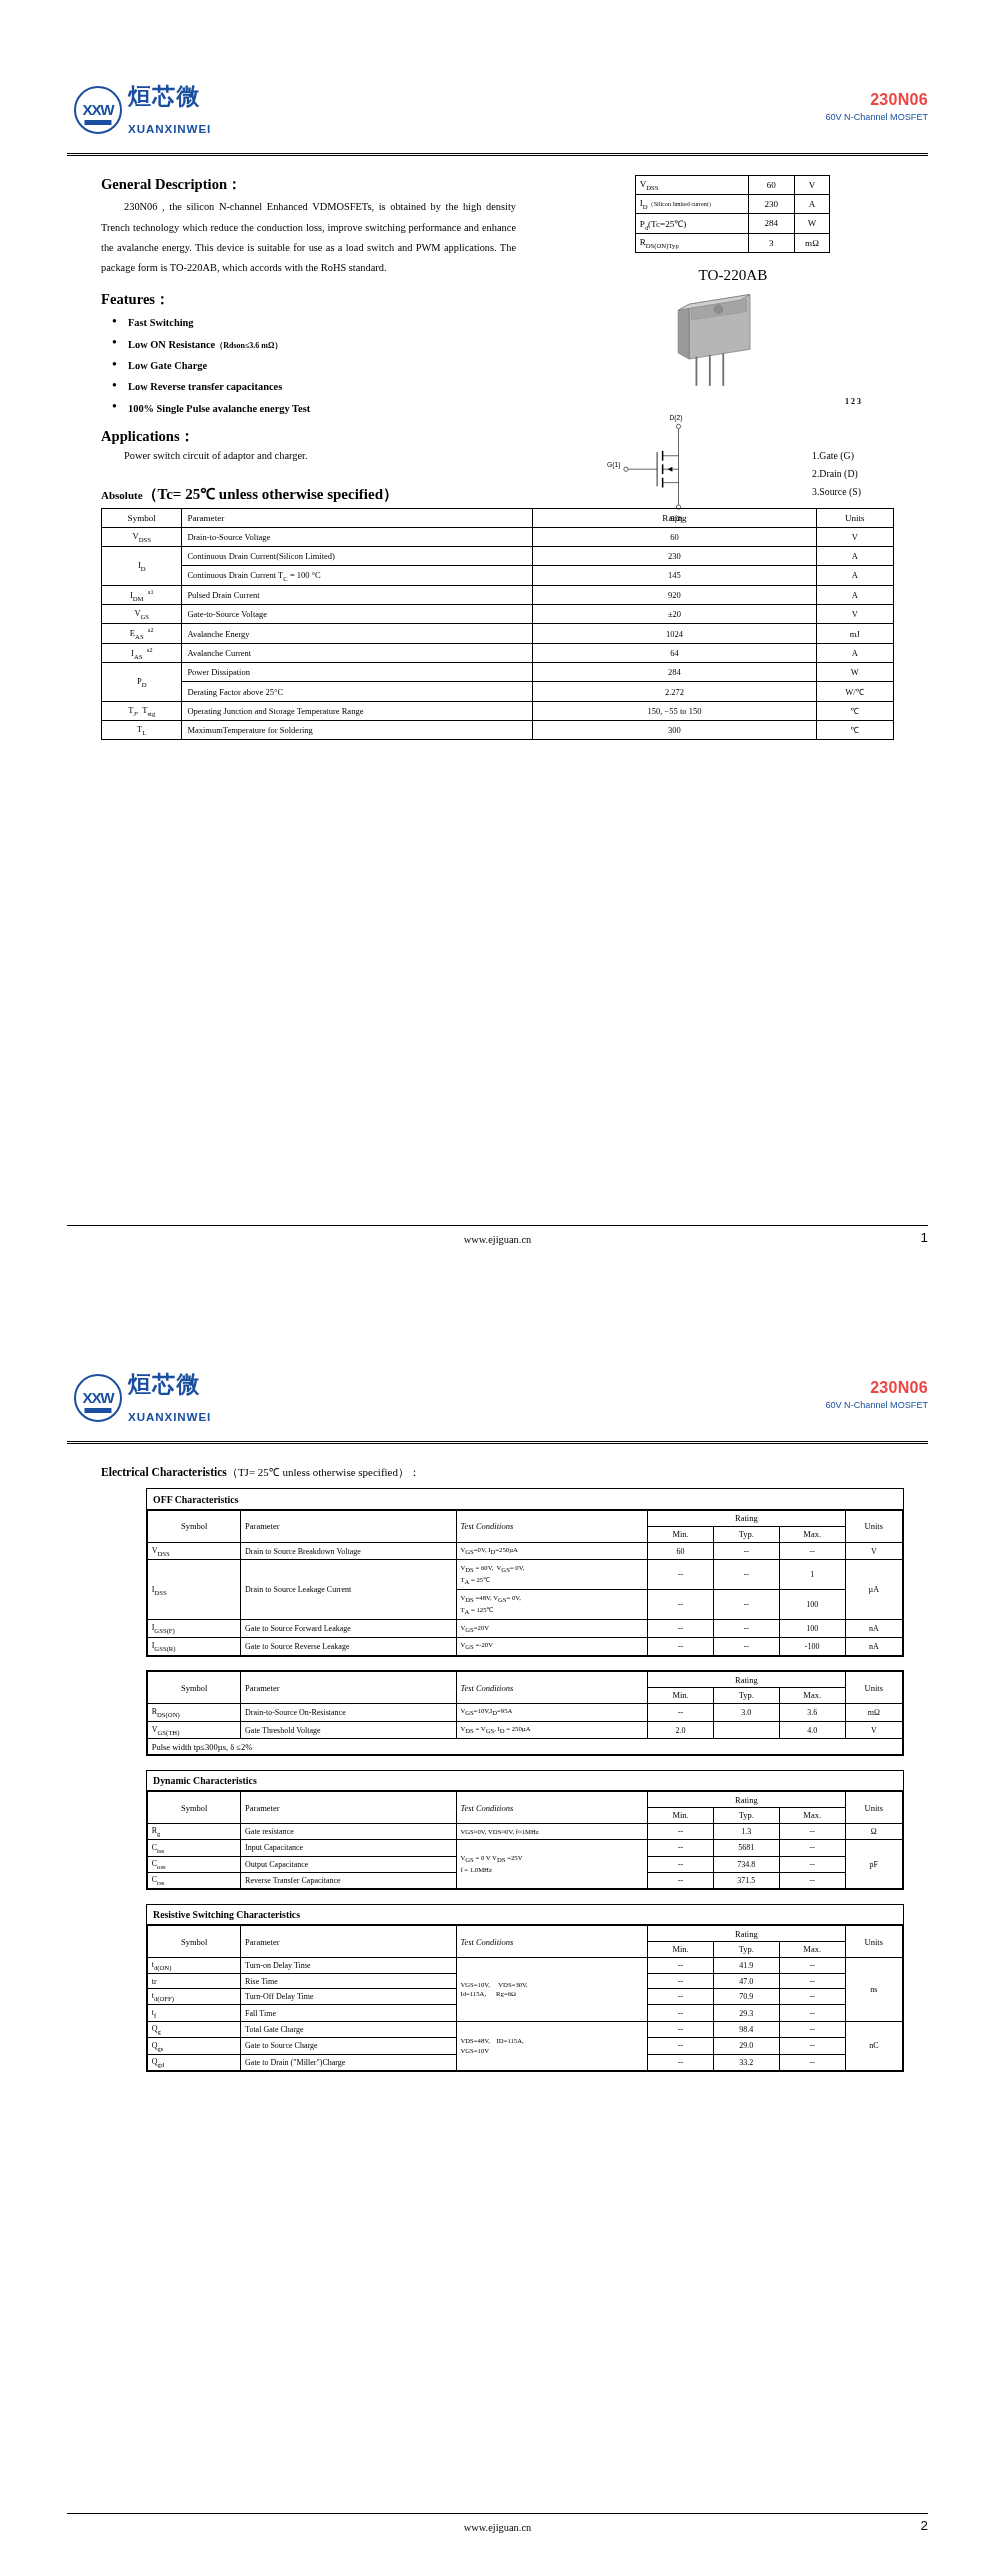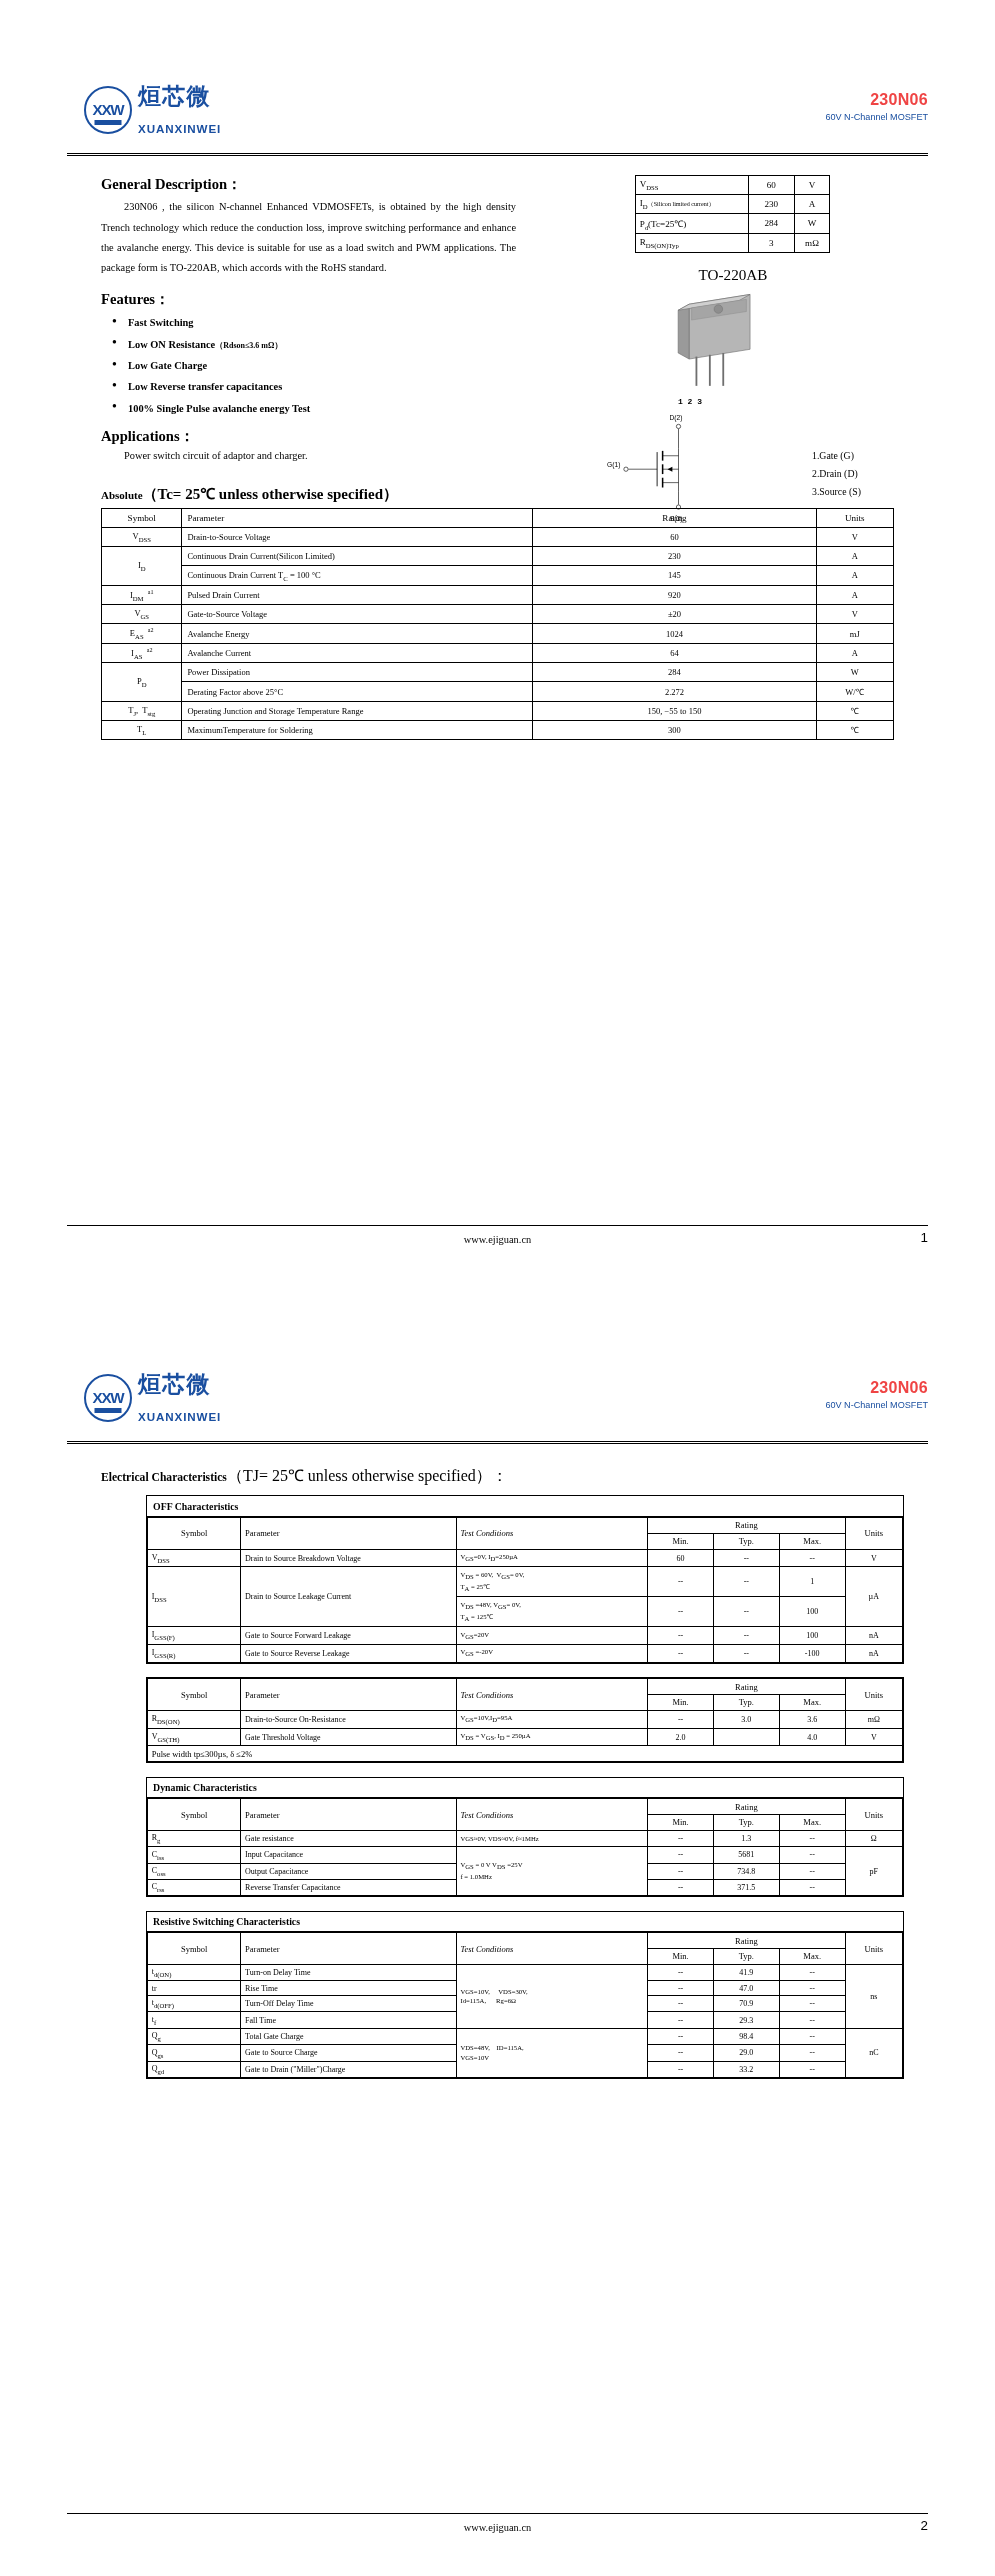--- a/index.html
+++ b/index.html
@@ -22,21 +22,21 @@
   .page2 { height: 1288px; }
 
   
   .hdr {
     position: relative;
     padding-top: 91px;
     height: 58px;
   }
   .hdr-logo {
     position: absolute;
-    left: 17px;
+    left: 7px;
     top: 85px;
     display: flex;
     align-items: center;
   }
   .logo-mark {
     width: 48px; height: 48px;
     border-radius: 50%;
     border: 2.4px solid #1a4fa0;
     position: relative;
     box-sizing: border-box;
@@ -215,24 +215,24 @@
     width: 256px;
     text-align: center;
   }
   .pkg-title {
     font-family: "Liberation Serif", serif;
     font-size: 15.2px;
     margin-bottom: 6.1px;
   }
   .pkg-art { position: relative; height: 107px; }
   .pkg-pins {
-    font-family: Liberation Mono, monospace;
+    font-family: Liberation Serif, serif;
     font-weight: 700;
     font-size: 8px;
-    text-align: left;
+    text-align: right;
     padding-left: 73px;
   }
 
   
   .sym-wrap {
     position: absolute;
     right: 67px;
     top: 238px;
     width: 262px;
     height: 122px;
@@ -272,21 +272,21 @@
   .c-par { width: 342px; }
   .c-rat { width: 274px; text-align: center; }
   .c-uni { width: 67px; text-align: center; }
 
   
   .ec-title {
     margin: 19.5px 0 8.5px 34px;
     font-size: 11.6px;
     font-weight: 700;
   }
-  .ec-title .norm { font-weight: 400; font-size: 16px; }
+  .ec-title .norm { font-weight: 400; font-size: 11px; }
   .block {
     margin-left: 79px;
     width: 756px;
     border: 0.6px solid #000;
     border-bottom: none;
     margin-bottom: 13.4px;
   }
   .block-title {
     font-weight: 700;
     font-size: 9.8px;

